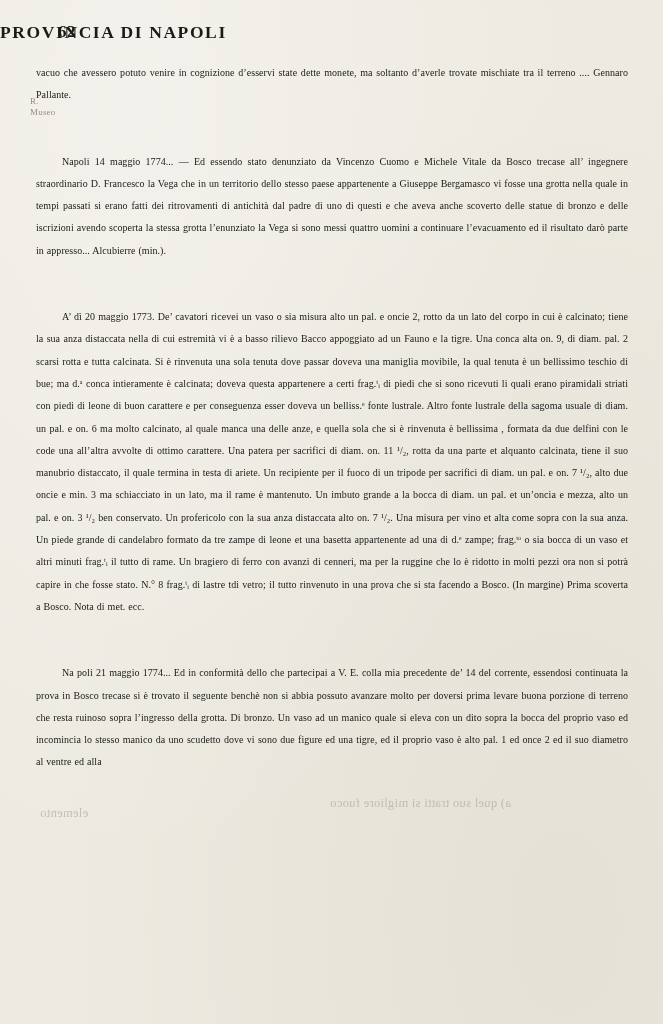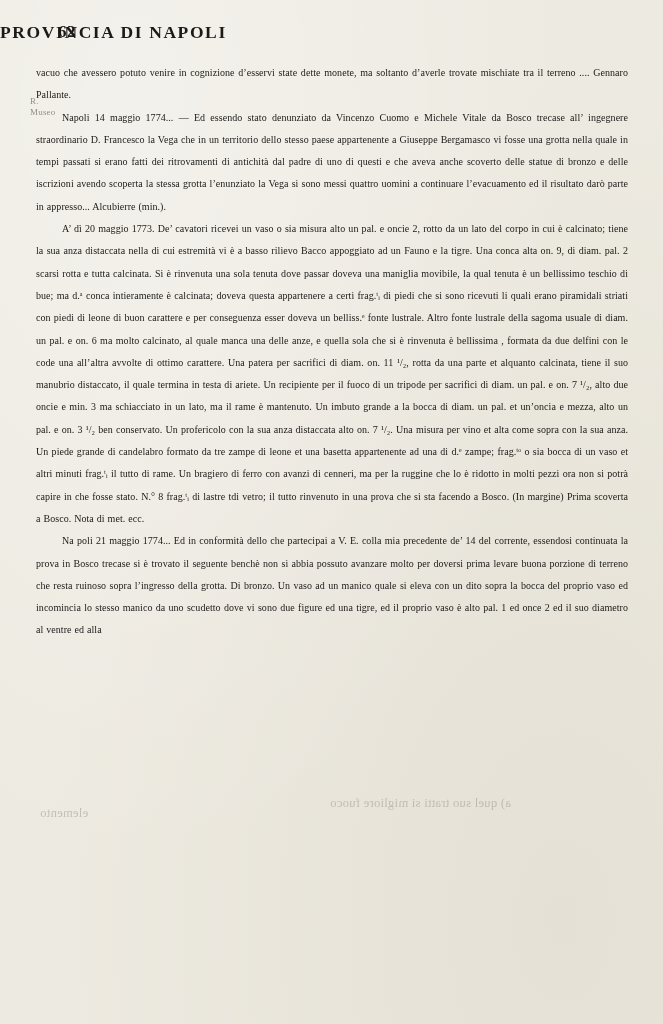--- a/index.html
+++ b/index.html
@@ -62,20 +62,21 @@
     text-align: justify;
     text-justify: inter-word;
     font-size: 10px;
     line-height: 22.3px;
     letter-spacing: 0.05px;
     word-spacing: 0.4px;
     hyphens: none;
   }
   p.indent {
     text-indent: 26px;
+    margin-top: 44px;
   }
   .marginal {
     position: absolute;
     font-size: 9px;
     font-weight: 400;
     color: #6f6a5e;
     letter-spacing: 0.2px;
     opacity: 0.72;
   }
   .marginal.left {

